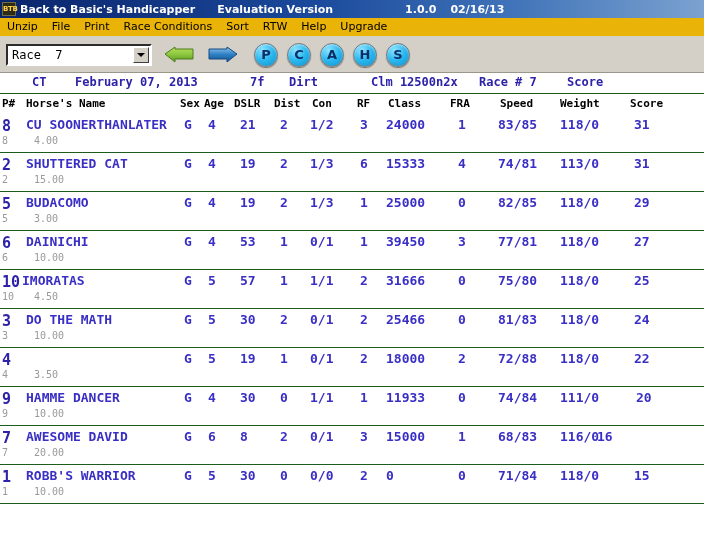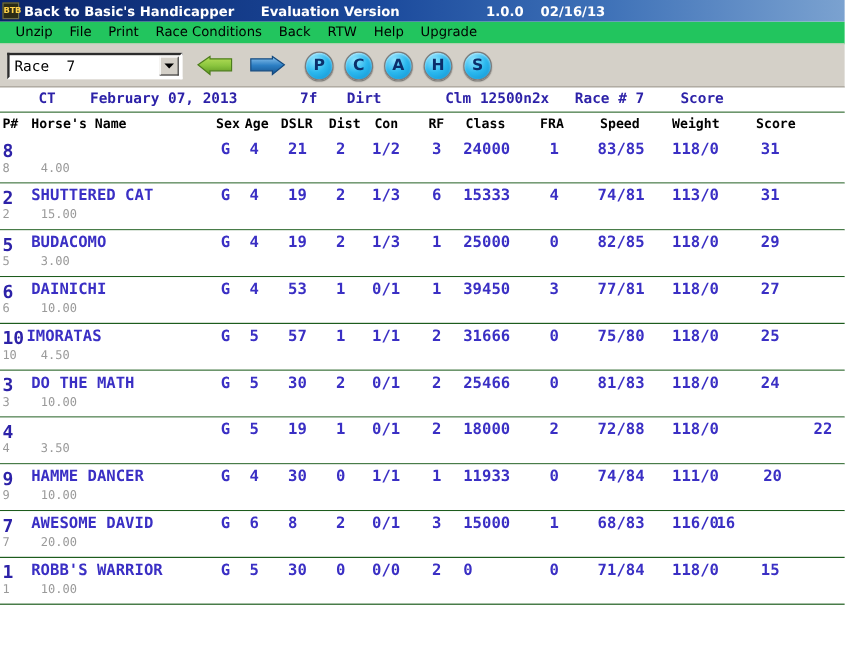--- a/index.html
+++ b/index.html
@@ -56,25 +56,24 @@
     font-weight: bold;
     white-space: nowrap;
   }
   .tb-gap-1 { display:inline-block; width: 22px; }
   .tb-gap-2 { display:inline-block; width: 72px; }
   .tb-gap-3 { display:inline-block; width: 14px; }
 
   
   .menubar {
     height: 19px;
-    background: #22c55e;
+    background: #eab308;
     border-bottom: 1px solid #d6d2c2;
     display: flex;
     align-items: center;
-    padding-left: 6px;
     box-sizing: border-box;
   }
   .menu-item {
     font-family: "DejaVu Sans", sans-serif;
     font-size: 11px;
     color: #000000;
     padding: 1px 7px 2px 7px;
     white-space: nowrap;
     cursor: default;
   }
@@ -246,21 +245,21 @@
   <div class="titlebar">
     <div class="titlebar-icon">BTB</div>
     <div class="titlebar-text"><span>Back to Basic's Handicapper</span><span class="tb-gap-1"></span><span>Evaluation Version</span><span class="tb-gap-2"></span><span>1.0.0</span><span class="tb-gap-3"></span><span>02/16/13</span></div>
   </div>
 
   <div class="menubar">
     <div class="menu-item">Unzip</div>
     <div class="menu-item">File</div>
     <div class="menu-item">Print</div>
     <div class="menu-item">Race Conditions</div>
-    <div class="menu-item">Back</div>
+    <div class="menu-item">Sort</div>
     <div class="menu-item">RTW</div>
     <div class="menu-item">Help</div>
     <div class="menu-item">Upgrade</div>
   </div>
 
   <div class="toolbar">
     <div class="combo">
       <div class="combo-value">Race  7</div>
       <div class="combo-arrow">
           <i></i>
@@ -324,20 +323,21 @@
     <span style="left:388px;">Class</span>
     <span style="left:450px;">FRA</span>
     <span style="left:500px;">Speed</span>
     <span style="left:560px;">Weight</span>
     <span style="left:630px;">Score</span>
   </div>
 
   <div class="rows" id="rows-container">
       <div class="row">
         <span class="cell pnum" style="left: 2px;">8</span>
+        <span class="cell" style="left: 26px;">CU SOONERTHANLATER</span>
         <span class="cell" style="left: 184px;">G</span>
         <span class="cell" style="left: 208px;">4</span>
         <span class="cell" style="left: 240px;">21</span>
         <span class="cell" style="left: 280px;">2</span>
         <span class="cell" style="left: 310px;">1/2</span>
         <span class="cell" style="left: 360px;">3</span>
         <span class="cell" style="left: 386px;">24000</span>
         <span class="cell" style="left: 458px;">1</span>
         <span class="cell" style="left: 498px;">83/85</span>
         <span class="cell" style="left: 560px;">118/0</span>
@@ -435,21 +435,21 @@
         <span class="cell" style="left: 184px;">G</span>
         <span class="cell" style="left: 208px;">5</span>
         <span class="cell" style="left: 240px;">19</span>
         <span class="cell" style="left: 280px;">1</span>
         <span class="cell" style="left: 310px;">0/1</span>
         <span class="cell" style="left: 360px;">2</span>
         <span class="cell" style="left: 386px;">18000</span>
         <span class="cell" style="left: 458px;">2</span>
         <span class="cell" style="left: 498px;">72/88</span>
         <span class="cell" style="left: 560px;">118/0</span>
-        <span class="cell" style="left: 634px; margin-left: 44px;">22</span>
+        <span class="cell" style="left: 634px;">22</span>
         <span class="sub" style="left: 2px;">4</span>
         <span class="sub sub-odds" style="left: 34px;">3.50</span>
       </div>
       <div class="row">
         <span class="cell pnum" style="left: 2px;">9</span>
         <span class="cell" style="left: 26px;">HAMME DANCER</span>
         <span class="cell" style="left: 184px;">G</span>
         <span class="cell" style="left: 208px;">4</span>
         <span class="cell" style="left: 240px;">30</span>
         <span class="cell" style="left: 280px;">0</span>

